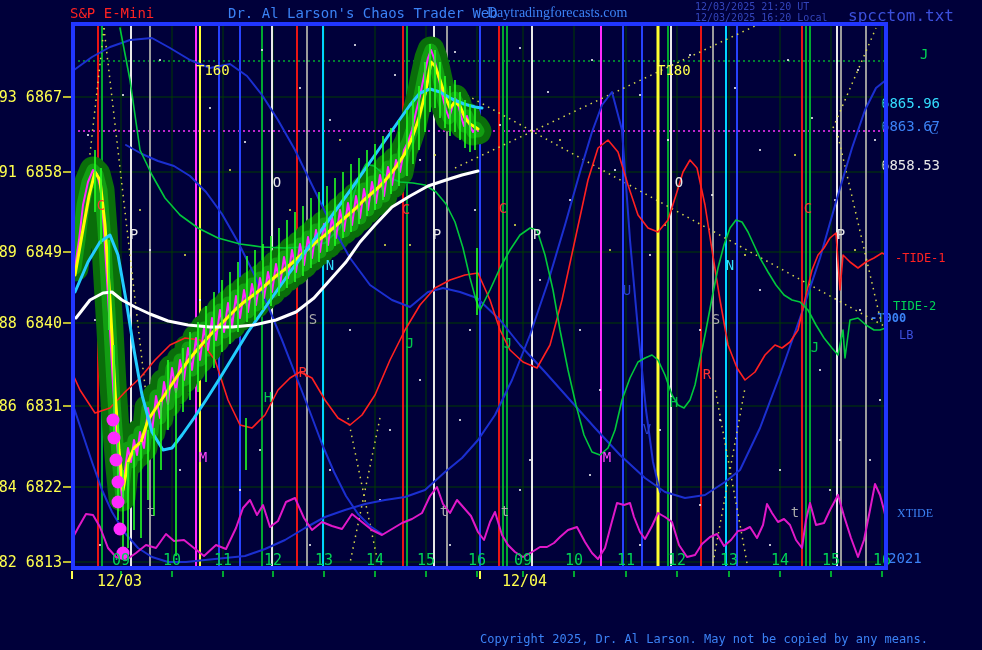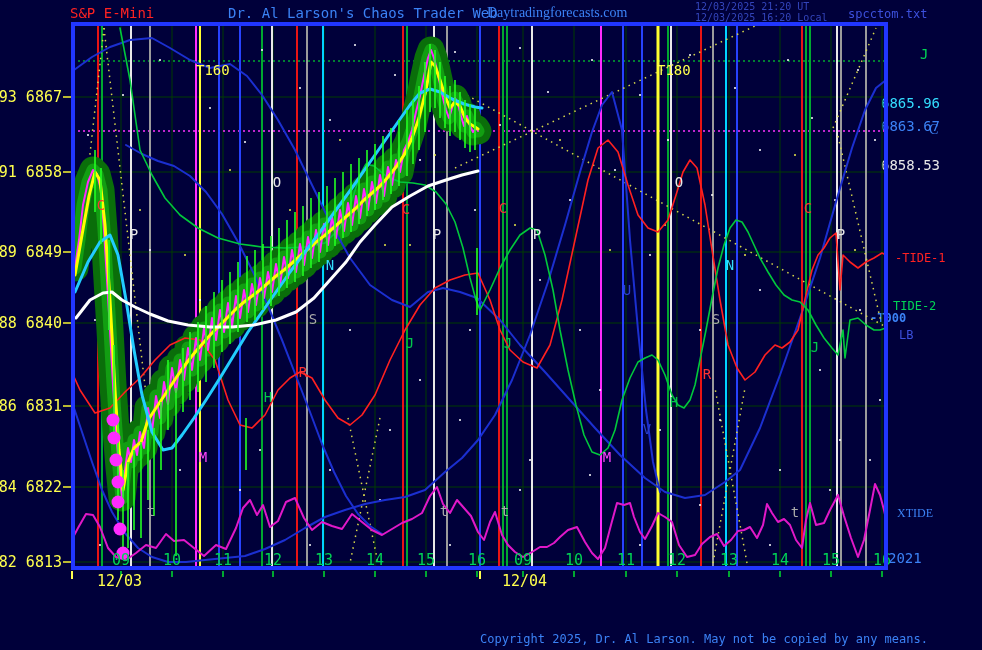--- a/index.html
+++ b/index.html
@@ -8,21 +8,21 @@
   .red{color:#ff2222;}
   .yellow{color:#3b82f6;}
   .magenta{color:#3b82f6;font-family:Liberation Serif, serif;}
   .blue{color:#3c50dd;}
   .dimblue{color:#3344bb;font-size:10px;}
   .cyan{color:#33ddff;}
   .white{color:#e8e8e8;}
   .green{color:#00d455;}
   .f14{font-size:14px;}
   .f13{font-size:12px;}
-  .f12{font-size:12px;}
+  .f12{font-size:16px;}
   svg{position:absolute;left:0;top:0;}
 </style>
 </head>
 <body>
 
 <div class="lbl red f14" style="left:70px;top:6px;">S&amp;P E-Mini</div>
 <div class="lbl yellow f14" style="left:228px;top:6px;">Dr. Al Larson's Chaos Trader Web</div>
 <div class="lbl magenta f14" style="left:487px;top:6px;">Daytradingforecasts.com</div>
 <div class="lbl dimblue" style="left:695px;top:2px;">12/03/2025 21:20 UT</div>
 <div class="lbl dimblue" style="left:695px;top:13px;">12/03/2025 16:20 Local</div>

